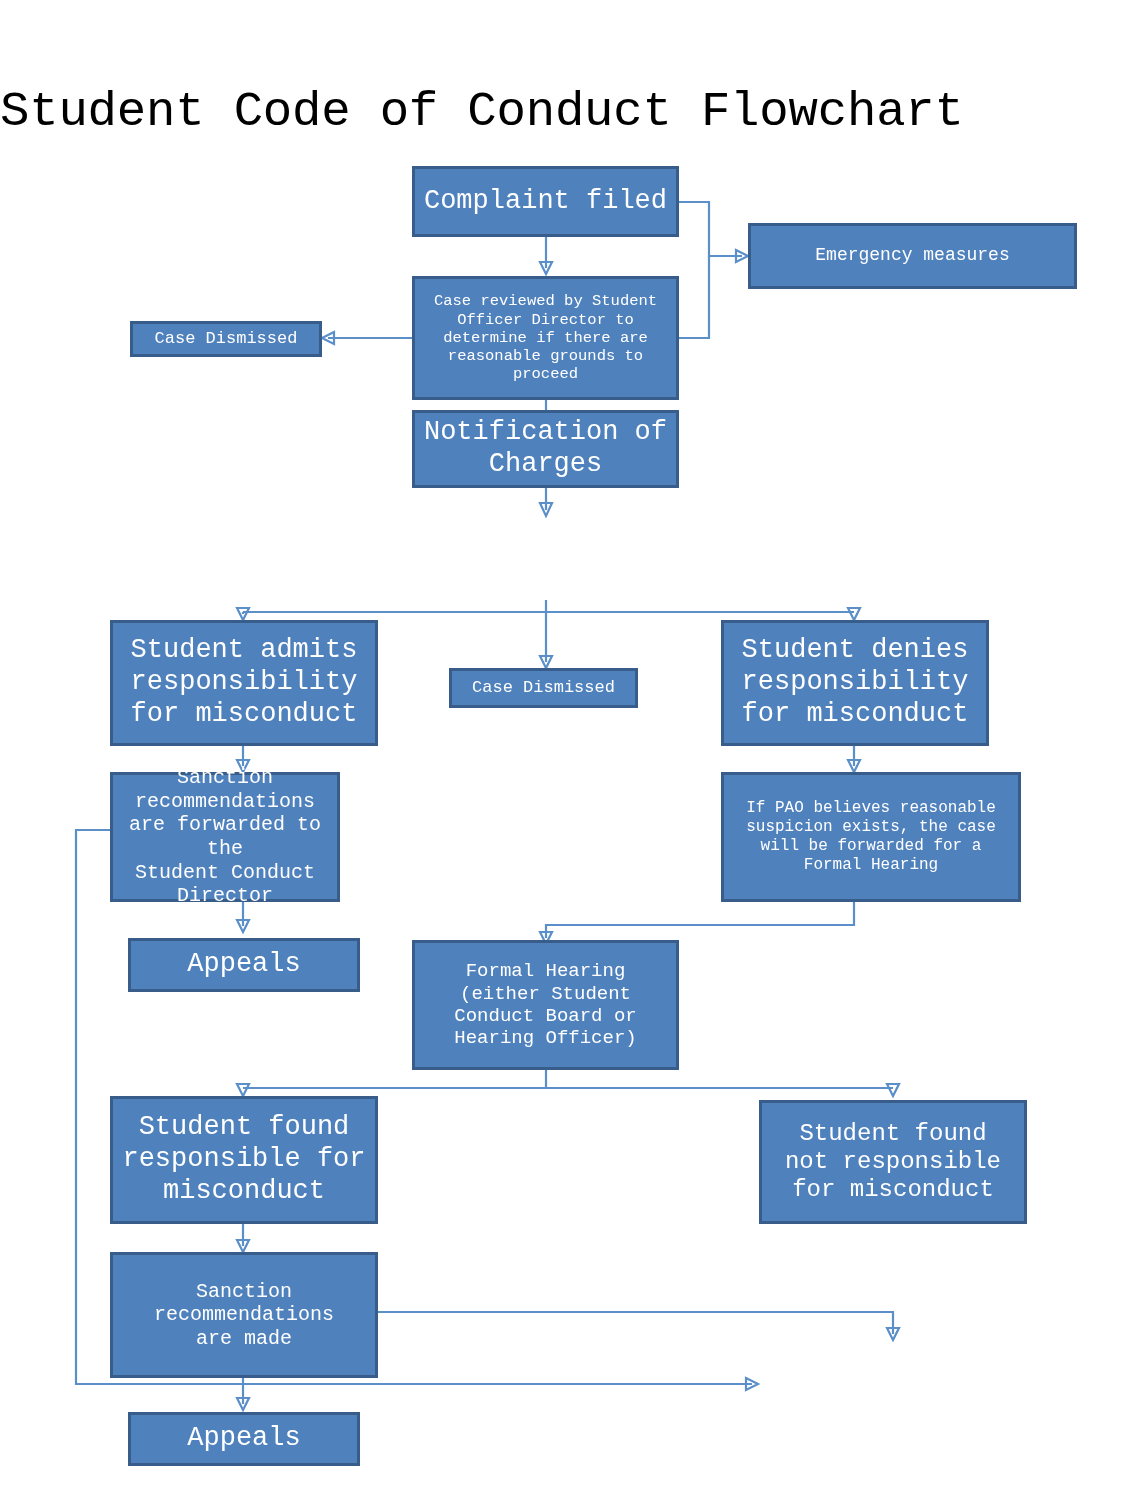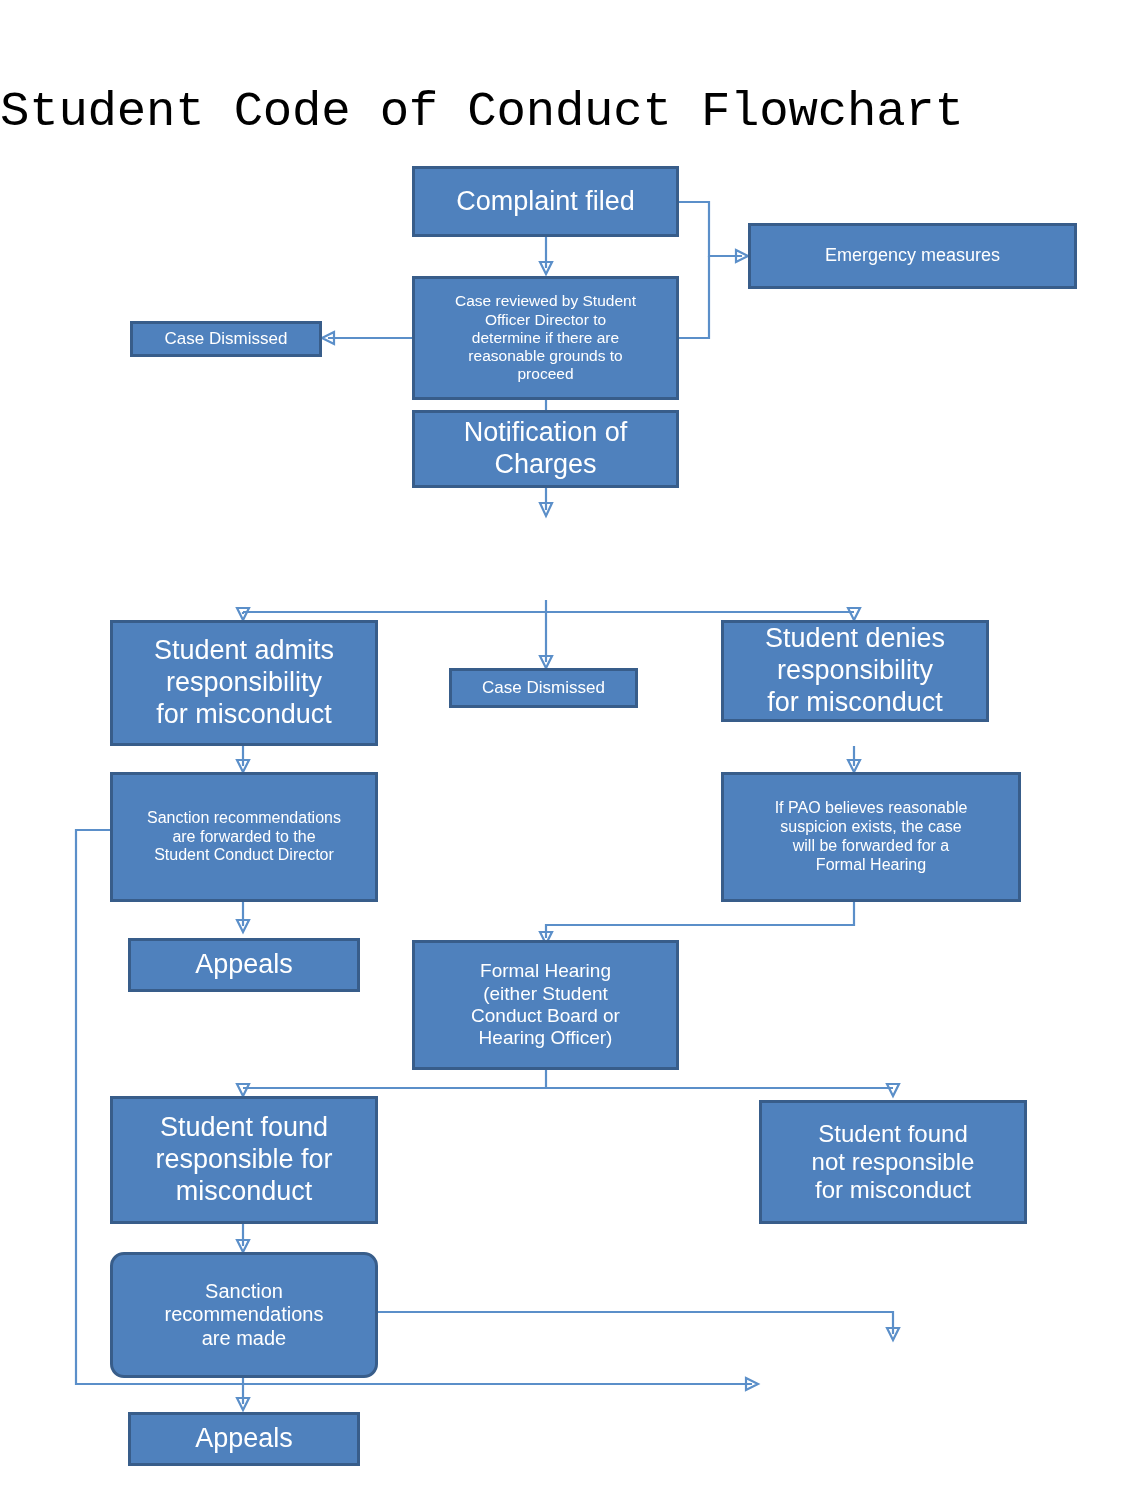--- a/index.html
+++ b/index.html
@@ -34,21 +34,21 @@
     box-sizing: border-box;
     background: #4f81bd;
     border: 3px solid #385d8a;
     color: #ffffff;
     display: flex;
     align-items: center;
     justify-content: center;
     text-align: center;
     line-height: 1.18;
     padding: 2px 6px;
-    font-family: Liberation Sans, sans-serif;
+    font-family: Liberation Mono, monospace;
   }
   .node .lbl {
     display: block;
     width: 100%;
     white-space: pre-line;
   }
   svg.wires {
     position: absolute;
     left: 0;
     top: 0;
@@ -160,27 +160,27 @@
   <div class="node" style="left:110px; top:620px; width:268px; height:126px; font-size:27px;">
     <span class="lbl">Student admits
 responsibility
 for misconduct</span>
   </div>
 
   <div class="node" style="left:449px; top:668px; width:189px; height:40px; font-size:17px;">
     <span class="lbl">Case Dismissed</span>
   </div>
 
-  <div class="node" style="left:721px; top:620px; width:268px; height:102px; font-size:27px;">
+  <div class="node" style="left:721px; top:620px; width:268px; height:126px; font-size:27px;">
     <span class="lbl">Student denies
 responsibility
 for misconduct</span>
   </div>
 
-  <div class="node" style="left:110px; top:772px; width:268px; height:130px; font-size:16px;">
+  <div class="node" style="left:110px; top:772px; width:230px; height:130px; font-size:20px;">
     <span class="lbl">Sanction recommendations
 are forwarded to the
 Student Conduct Director</span>
   </div>
 
   <div class="node" style="left:721px; top:772px; width:300px; height:130px; font-size:16px;">
     <span class="lbl">If PAO believes reasonable
 suspicion exists, the case
 will be forwarded for a
 Formal Hearing</span>
@@ -202,21 +202,21 @@
 responsible for
 misconduct</span>
   </div>
 
   <div class="node" style="left:759px; top:1100px; width:268px; height:124px; font-size:24px;">
     <span class="lbl">Student found
 not responsible
 for misconduct</span>
   </div>
 
-  <div class="node" style="left:110px; top:1252px; width:268px; height:126px; font-size:20px;border-radius:14px;">
+  <div class="node" style="left:110px; top:1252px; width:268px; height:126px; font-size:20px;">
     <span class="lbl">Sanction
 recommendations
 are made</span>
   </div>
 
 
   <div class="node" style="left:128px; top:1412px; width:232px; height:54px; font-size:27px;">
     <span class="lbl">Appeals</span>
   </div>
 

